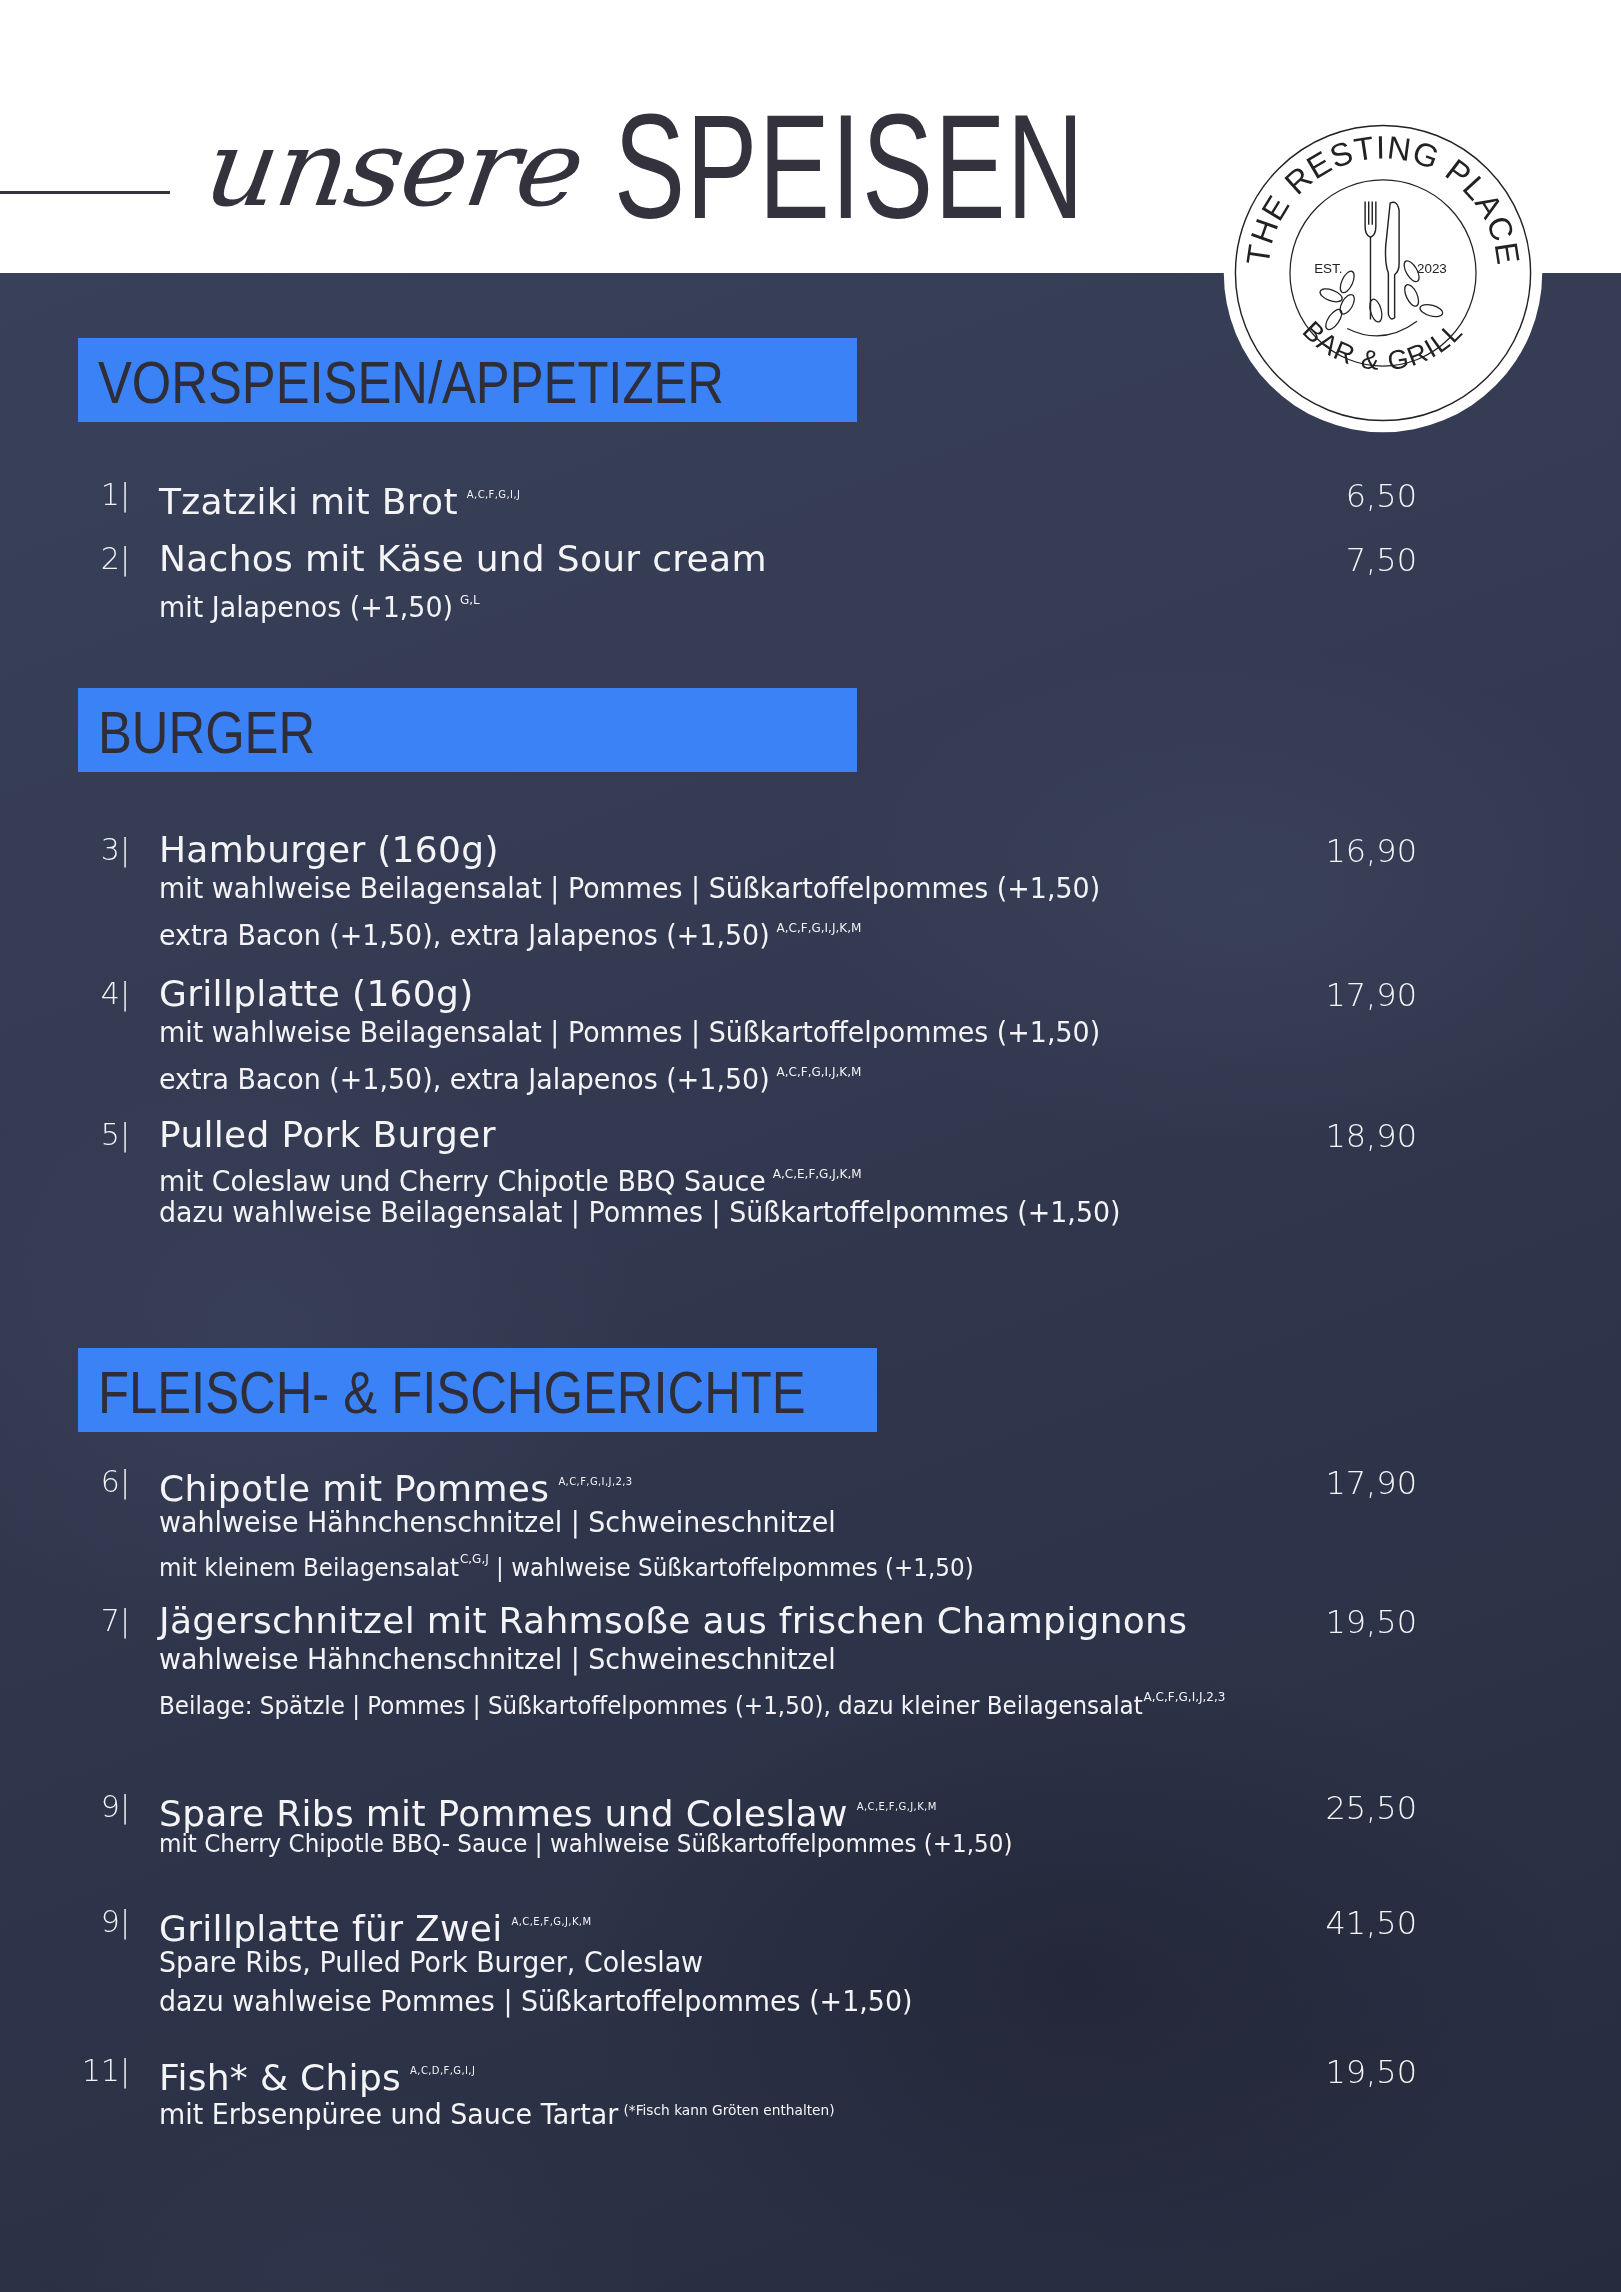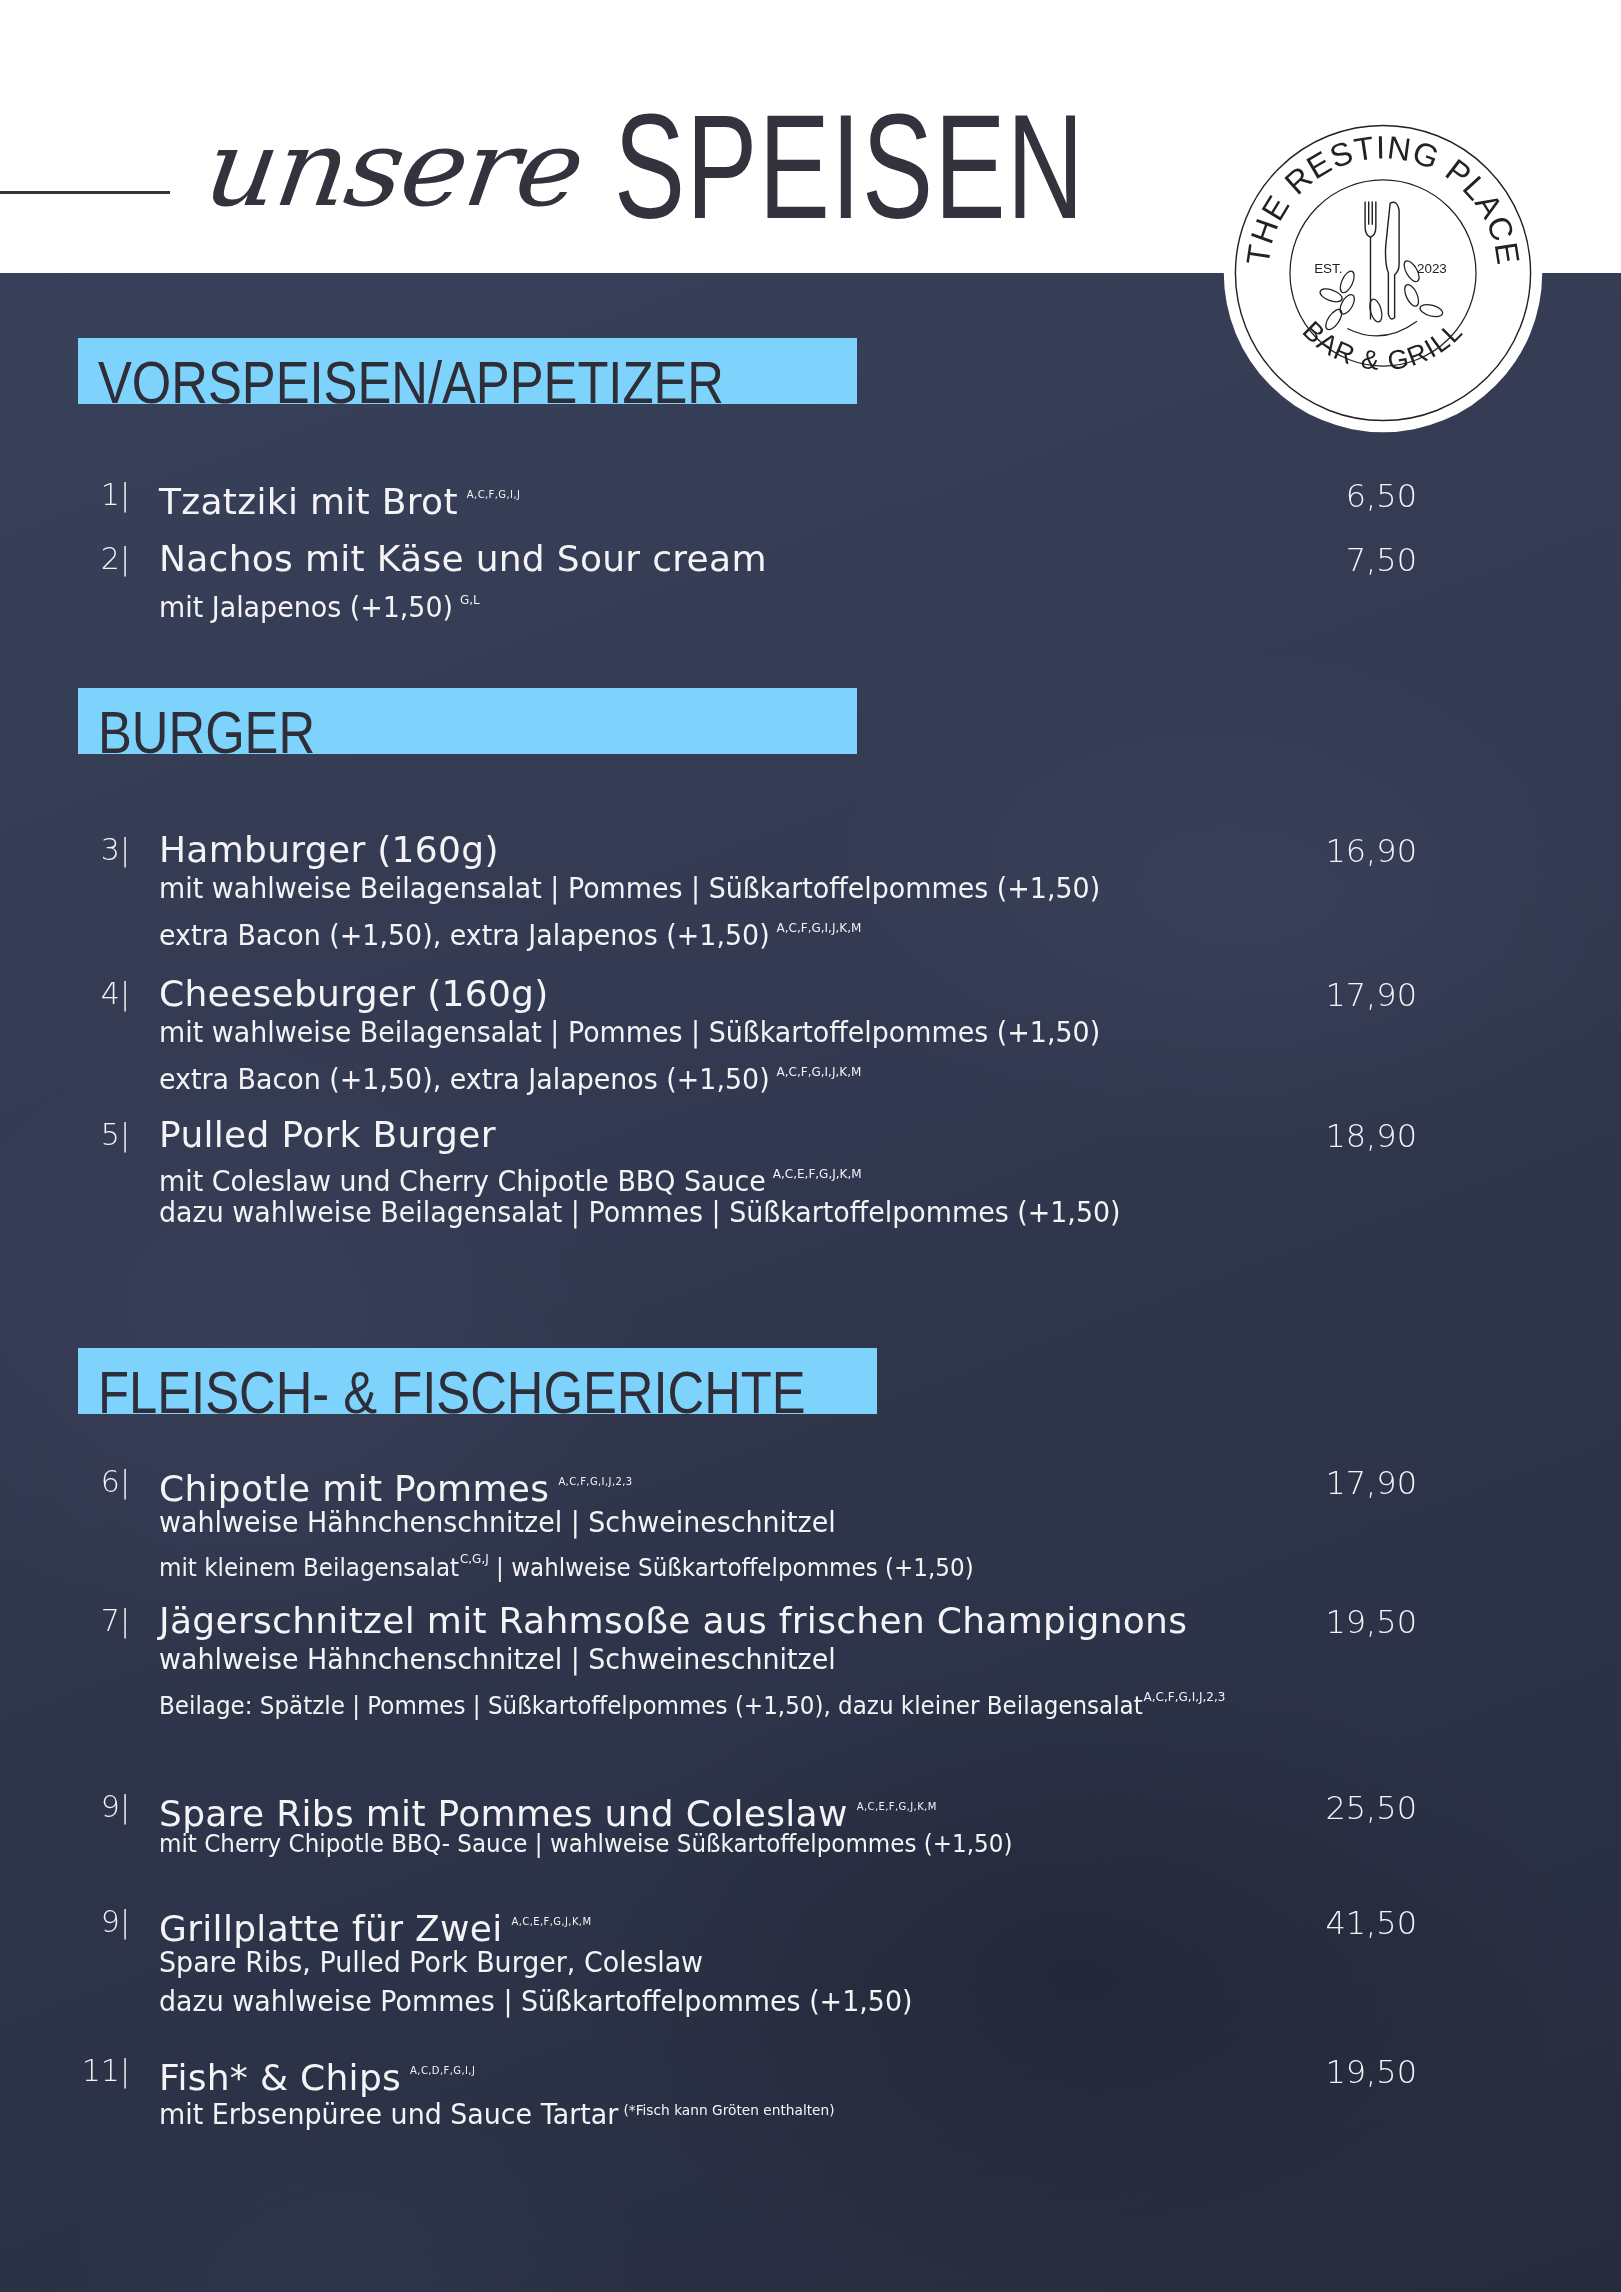--- a/index.html
+++ b/index.html
@@ -32,21 +32,21 @@
       radial-gradient(ellipse 627px 358px at 1254px 627px, rgba(120,130,170,0.10), transparent 70%),
       radial-gradient(ellipse 537px 448px at 269px 1075px, rgba(110,120,160,0.10), transparent 70%),
       radial-gradient(ellipse 716px 448px at 1075px 1702px, rgba(20,22,35,0.35), transparent 70%),
       radial-gradient(ellipse 448px 358px at 358px 2060px, rgba(100,110,150,0.08), transparent 70%),
       linear-gradient(160deg, #39415a 0%, #343b53 30%, #2f364c 55%, #2b3145 80%, #262b3d 100%);
   }
   .logo {
     position: absolute; left: 1222px; top: 112px; width: 322px; height: 322px;
   }
   .section-box {
-    position: absolute; left: 78px; width: 779px; height: 66px; background: #7dd3fc;
+    position: absolute; left: 78px; width: 779px; height: 84px; background: #3b82f6;
   }
   .section-title {
     position: absolute; left: 19.7px; top: 12.5px;
     font-family: "Liberation Sans", sans-serif; font-size: 59px; line-height: 64px;
     color: #2e2d38; white-space: nowrap;
     transform: scaleX(0.86); transform-origin: left top;
   }
   .item { position: absolute; left: 0; width: 1621px; color: #f4f4f6; }
   .item-num {
     position: absolute; right: 1491px; top: 1.8px; font-size: 30px; line-height: 36px;
@@ -148,21 +148,21 @@
 <div class="item" style="top:830px;">
   <span class="item-num">3|</span>
   <span class="item-name">Hamburger (160g)</span>
   <span class="item-price">16,90</span>
   <span class="item-desc" style="top:43px;">mit wahlweise Beilagensalat | Pommes | Süßkartoffelpommes (+1,50)</span>
   <span class="item-desc" style="top:82px;"><span>extra Bacon (+1,50), extra Jalapenos (+1,50)</span><span class="desc-allergen">A,C,F,G,I,J,K,M</span></span>
 </div>
 
 <div class="item" style="top:974px;">
   <span class="item-num">4|</span>
-  <span class="item-name">Cheeseburger (160g)</span>
+  <span class="item-name">Grillplatte (160g)</span>
   <span class="item-price">17,90</span>
   <span class="item-desc" style="top:43px;">mit wahlweise Beilagensalat | Pommes | Süßkartoffelpommes (+1,50)</span>
   <span class="item-desc" style="top:82px;"><span>extra Bacon (+1,50), extra Jalapenos (+1,50)</span><span class="desc-allergen">A,C,F,G,I,J,K,M</span></span>
 </div>
 
 <div class="item" style="top:1115px;">
   <span class="item-num">5|</span>
   <span class="item-name">Pulled Pork Burger</span>
   <span class="item-price">18,90</span>
   <span class="item-desc" style="top:43px;"><span>mit Coleslaw und Cherry Chipotle BBQ Sauce</span><span class="desc-allergen">A,C,E,F,G,J,K,M</span></span>

